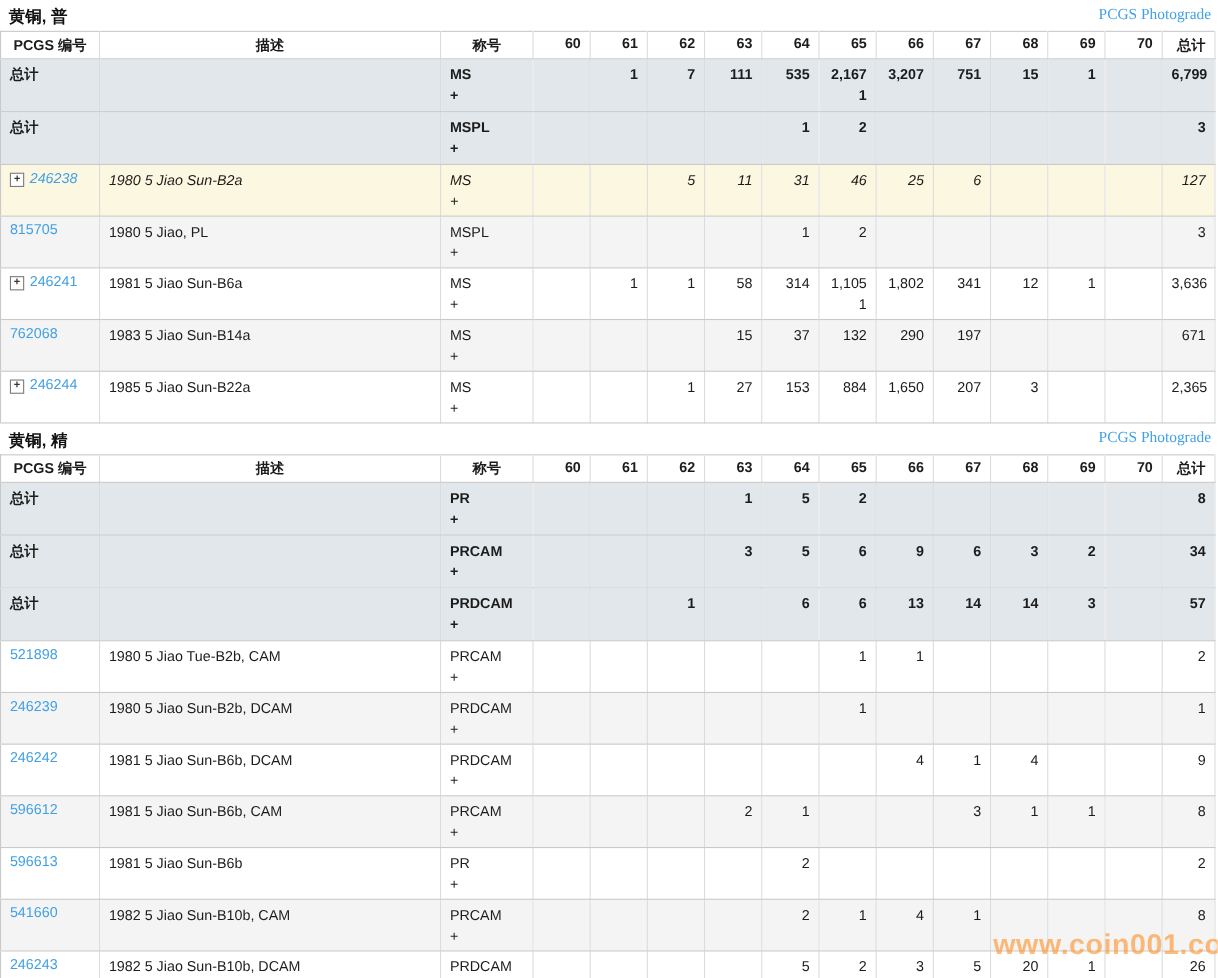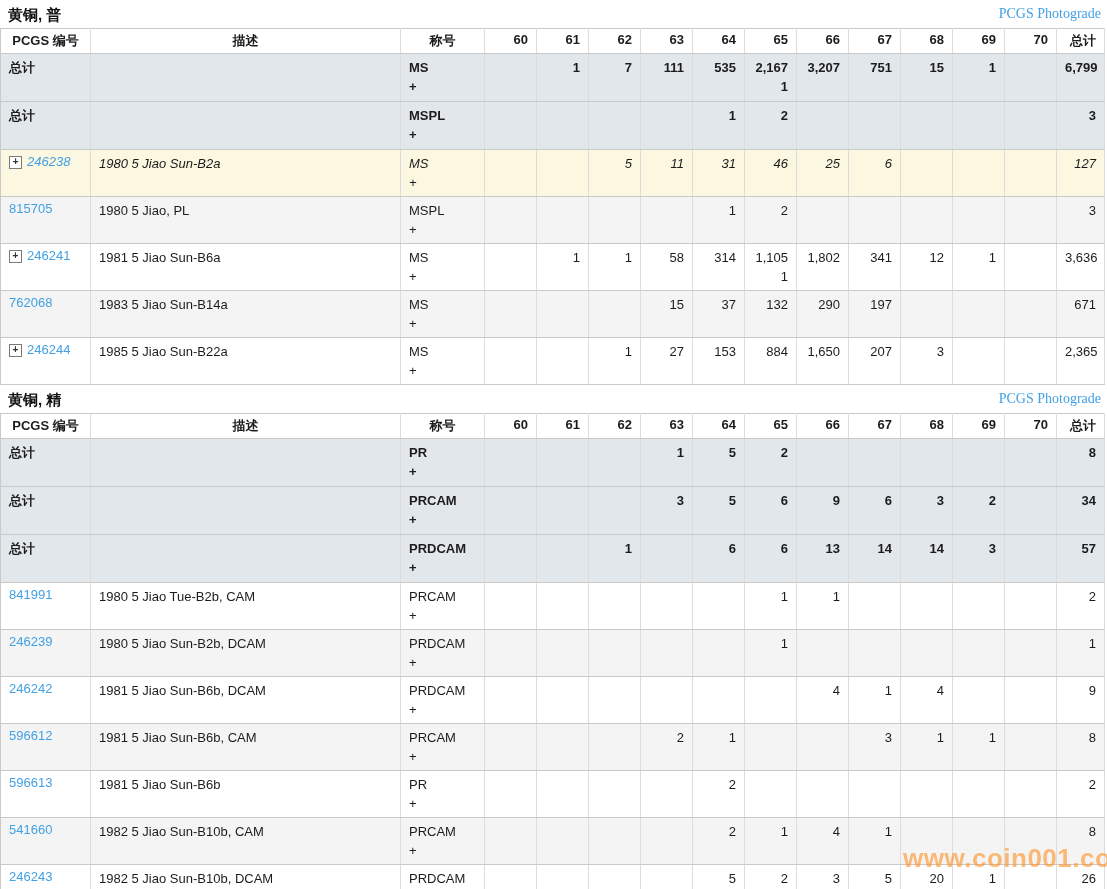--- a/index.html
+++ b/index.html
@@ -493,21 +493,21 @@
             </td>
             <td class="num">
               <span class="line">3</span>
             </td>
             <td class="num"></td>
             <td class="num">
               <span class="line">57</span>
             </td>
           </tr>
           <tr class="data">
-            <td><a class="pcgs-link" href="#">841991</a></td>
+            <td><a class="pcgs-link" href="#">521898</a></td>
             <td>
               <span class="line">1980 5 Jiao Tue-B2b, CAM</span>
             </td>
             <td>
               <span class="line">PRCAM</span>
               <span class="line">+</span>
             </td>
             <td class="num"></td>
             <td class="num"></td>
             <td class="num"></td>

